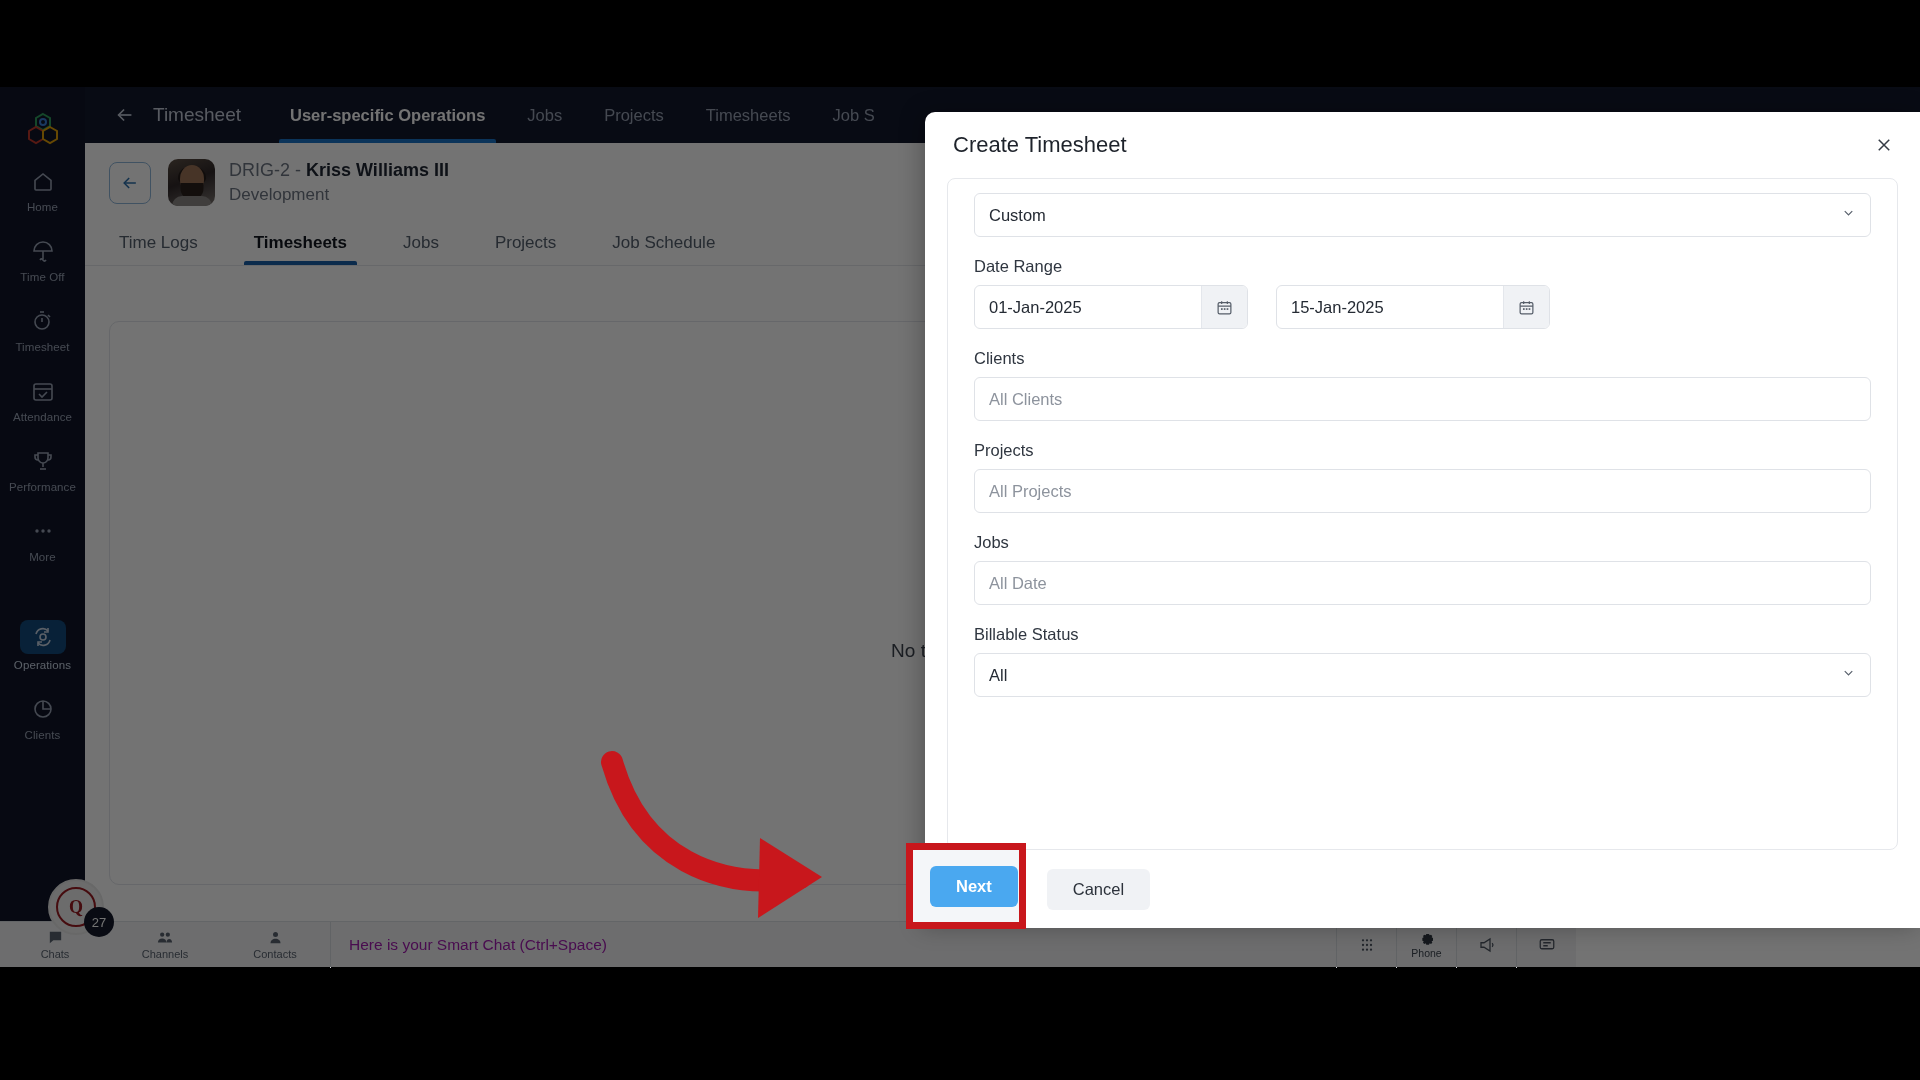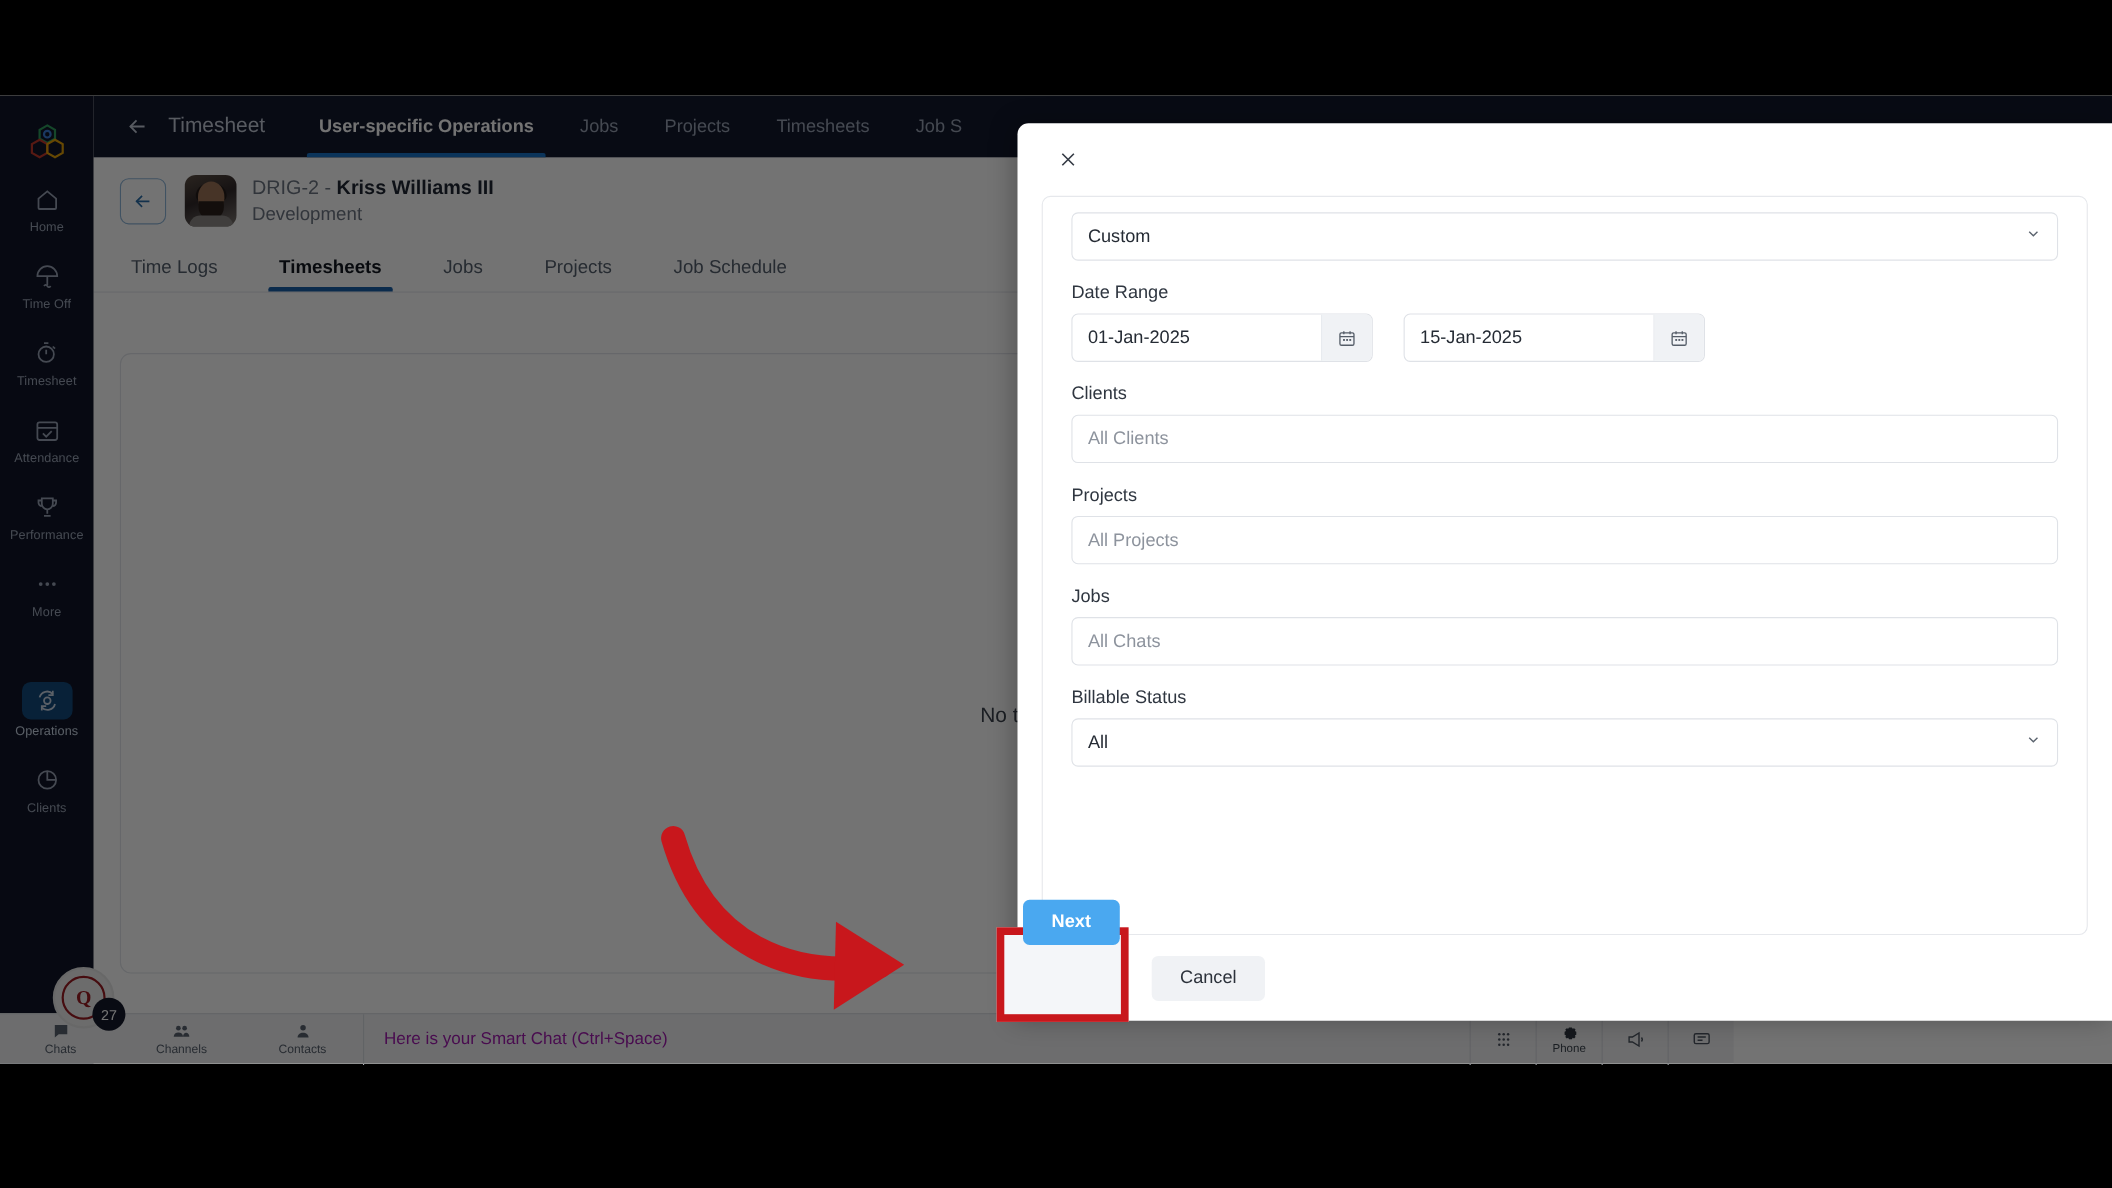--- a/index.html
+++ b/index.html
@@ -308,21 +308,21 @@
     font-family: "Liberation Sans", sans-serif;
   }
   
   .hl-box {
     position: absolute; left: 906px; top: 843px;
     width: 120px; height: 86px;
     border: 7px solid #c8171c; background: #f4f6f9;
     z-index: 61; pointer-events: none;
   }
   .hl-next {
-    position: absolute; left: 930px; top: 818px;
+    position: absolute; left: 930px; top: 866px;
     z-index: 62;
   }
   
   .arrow {
     position: absolute; left: 600px; top: 750px;
     z-index: 70; pointer-events: none;
   }
 </style>
 </head>
 <body>
@@ -604,20 +604,21 @@
         <svg width="18" height="18" viewBox="0 0 24 24" fill="none" stroke="#4e5662" stroke-width="1.7">
           <rect x="3" y="5" width="18" height="12" rx="2"></rect>
             <path d="M7 9h10M7 13h6"></path>
         </svg>
       </div>
     </div>
   </div>
 
   <div class="modal">
     <div class="modal-head">
+      <div class="modal-title">Create Timesheet</div>
       <div class="modal-close">
         <svg width="18" height="18" viewBox="0 0 24 24" fill="none" stroke="#353b45" stroke-width="2">
           <path d="M5 5l14 14M19 5L5 19"></path>
         </svg>
       </div>
     </div>
 
     <div class="modal-body">
 
       <div class="fgroup">
@@ -671,21 +672,21 @@
       <div class="fgroup">
         <div class="flabel">Projects</div>
         <div class="fcontrol ph">
           <span>All Projects</span>
         </div>
       </div>
 
       <div class="fgroup">
         <div class="flabel">Jobs</div>
         <div class="fcontrol ph">
-          <span>All Chats</span>
+          <span>All Date</span>
         </div>
       </div>
 
       <div class="fgroup">
         <div class="flabel">Billable Status</div>
         <div class="fcontrol">
           <span>All</span>
           <span class="chev">
             <svg width="15" height="15" viewBox="0 0 24 24" fill="none" stroke="#5b636e" stroke-width="2">
                 <path d="M6 9l6 6 6-6"></path>

